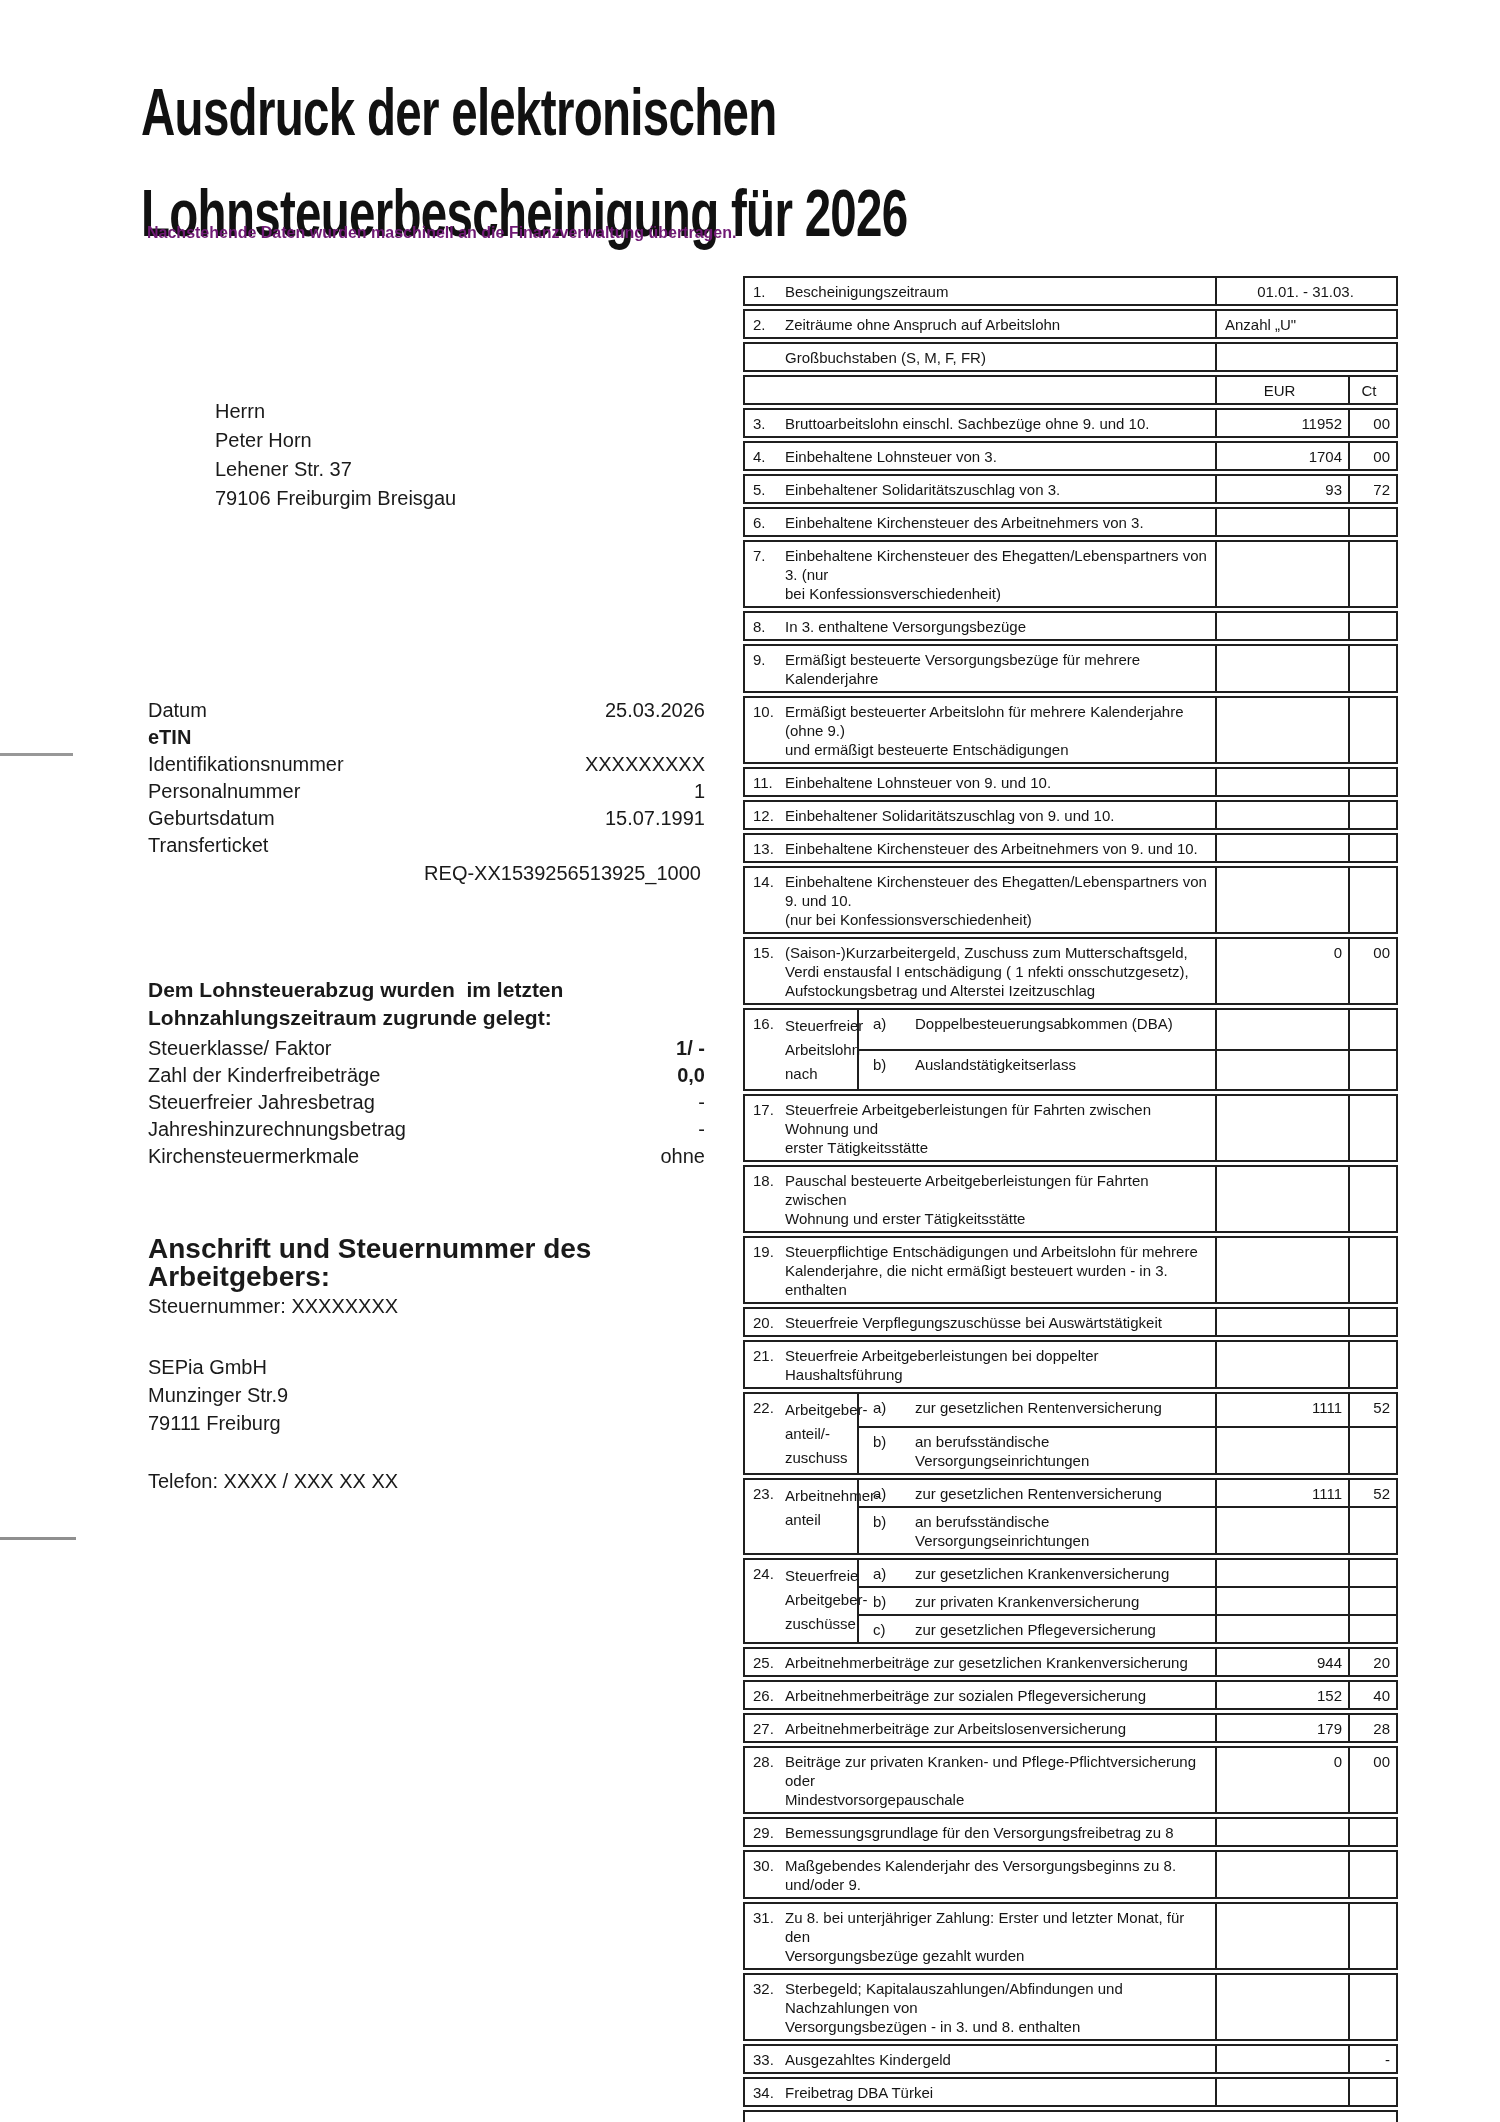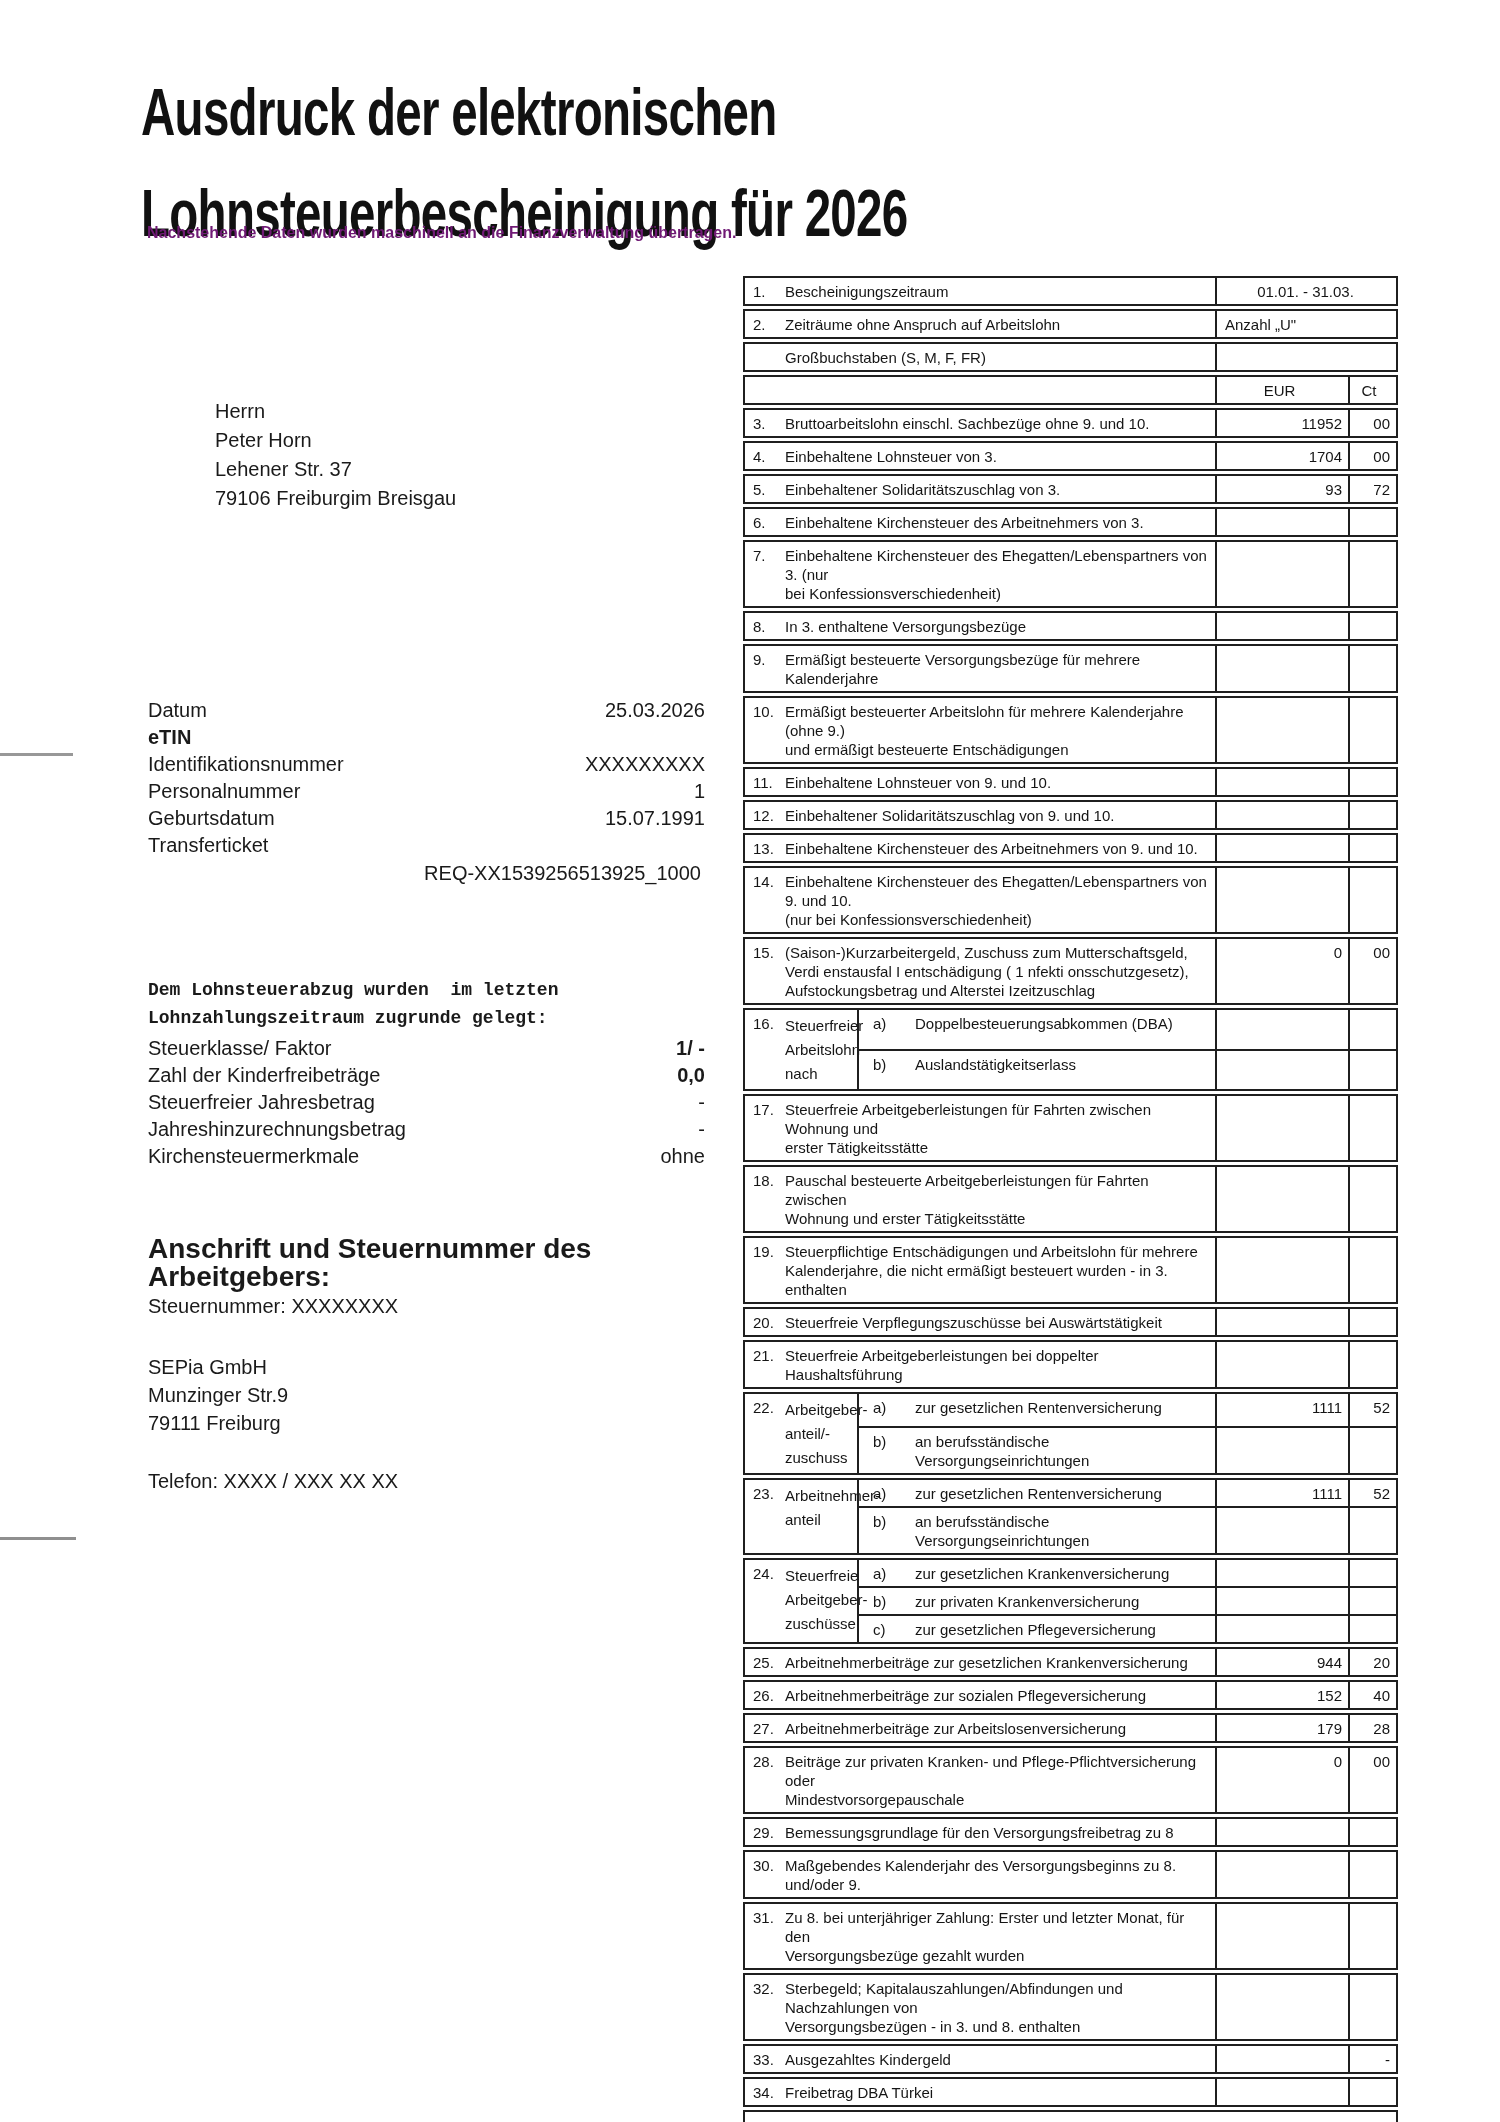--- a/index.html
+++ b/index.html
@@ -23,21 +23,21 @@
   
   .recipient{position:absolute;left:215px;top:397px;font-size:20px;line-height:29px;}
   
   .meta{position:absolute;left:148px;top:697px;width:557px;font-size:20px;}
   .meta .mrow{display:flex;justify-content:space-between;line-height:27px;}
   .meta .mrow .val{text-align:right;}
   .meta .req{line-height:28px;text-align:right;padding-right:4px;}
   .bold{font-weight:bold;}
   
   .basis{position:absolute;left:148px;top:976px;width:557px;font-size:20px;}
-  .basis .bh{font-size:18px;font-weight:bold;line-height:28px;white-space:pre-wrap;font-family:Liberation Mono, monospace;}
+  .basis .bh{font-size:21px;font-weight:bold;line-height:28px;white-space:pre-wrap;}
   .basis .brows{margin-top:3px;}
   .basis .mrow{display:flex;justify-content:space-between;line-height:27px;}
   
   .employer{position:absolute;left:148px;top:1235px;width:557px;font-size:20px;}
   .employer .eh{font-size:28px;font-weight:bold;line-height:28px;}
   .employer .stnr{line-height:30px;margin-bottom:32px;}
   .employer .eline{line-height:28px;}
   .employer .phone{margin-top:30px;line-height:28px;}
   
   .taxtable{position:absolute;left:743px;top:276px;width:655px;font-size:15px;color:#151515;}

